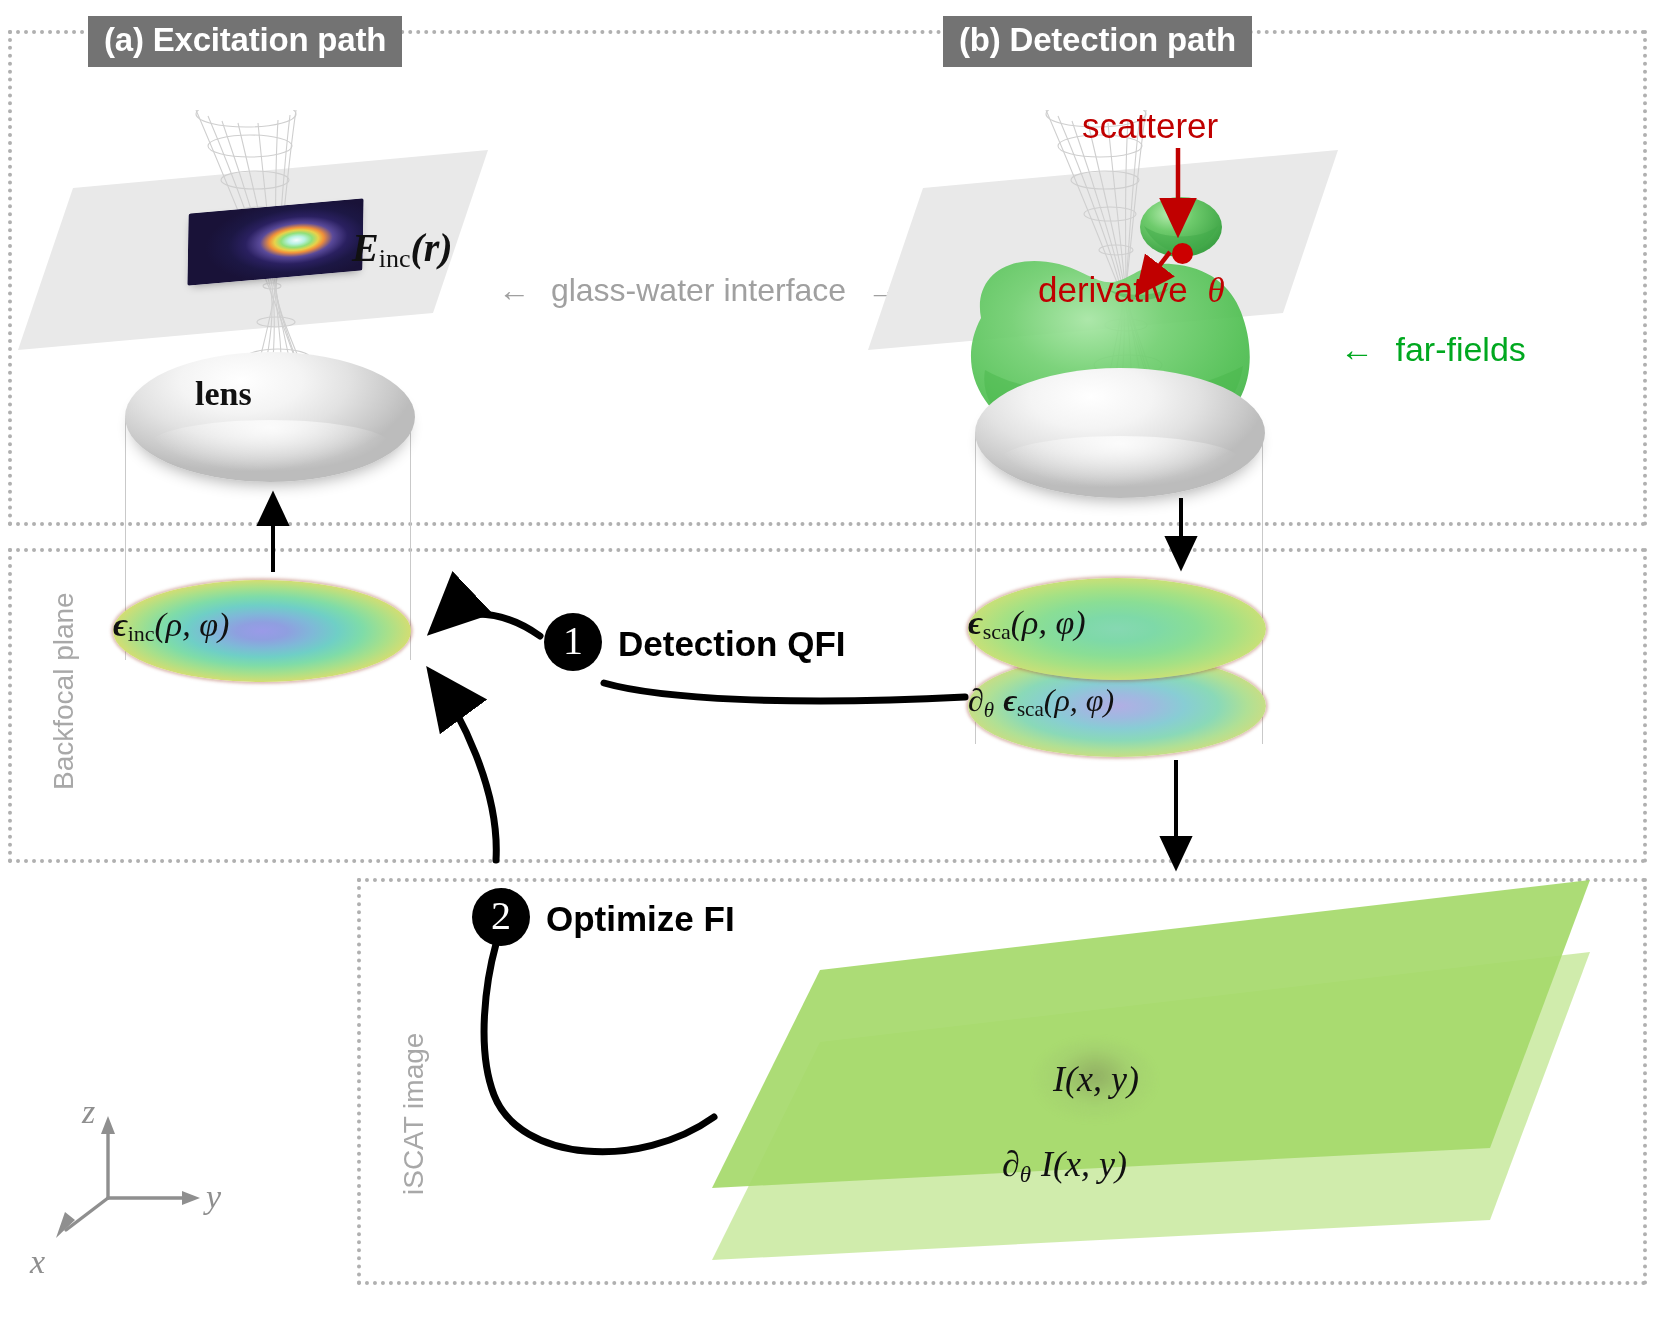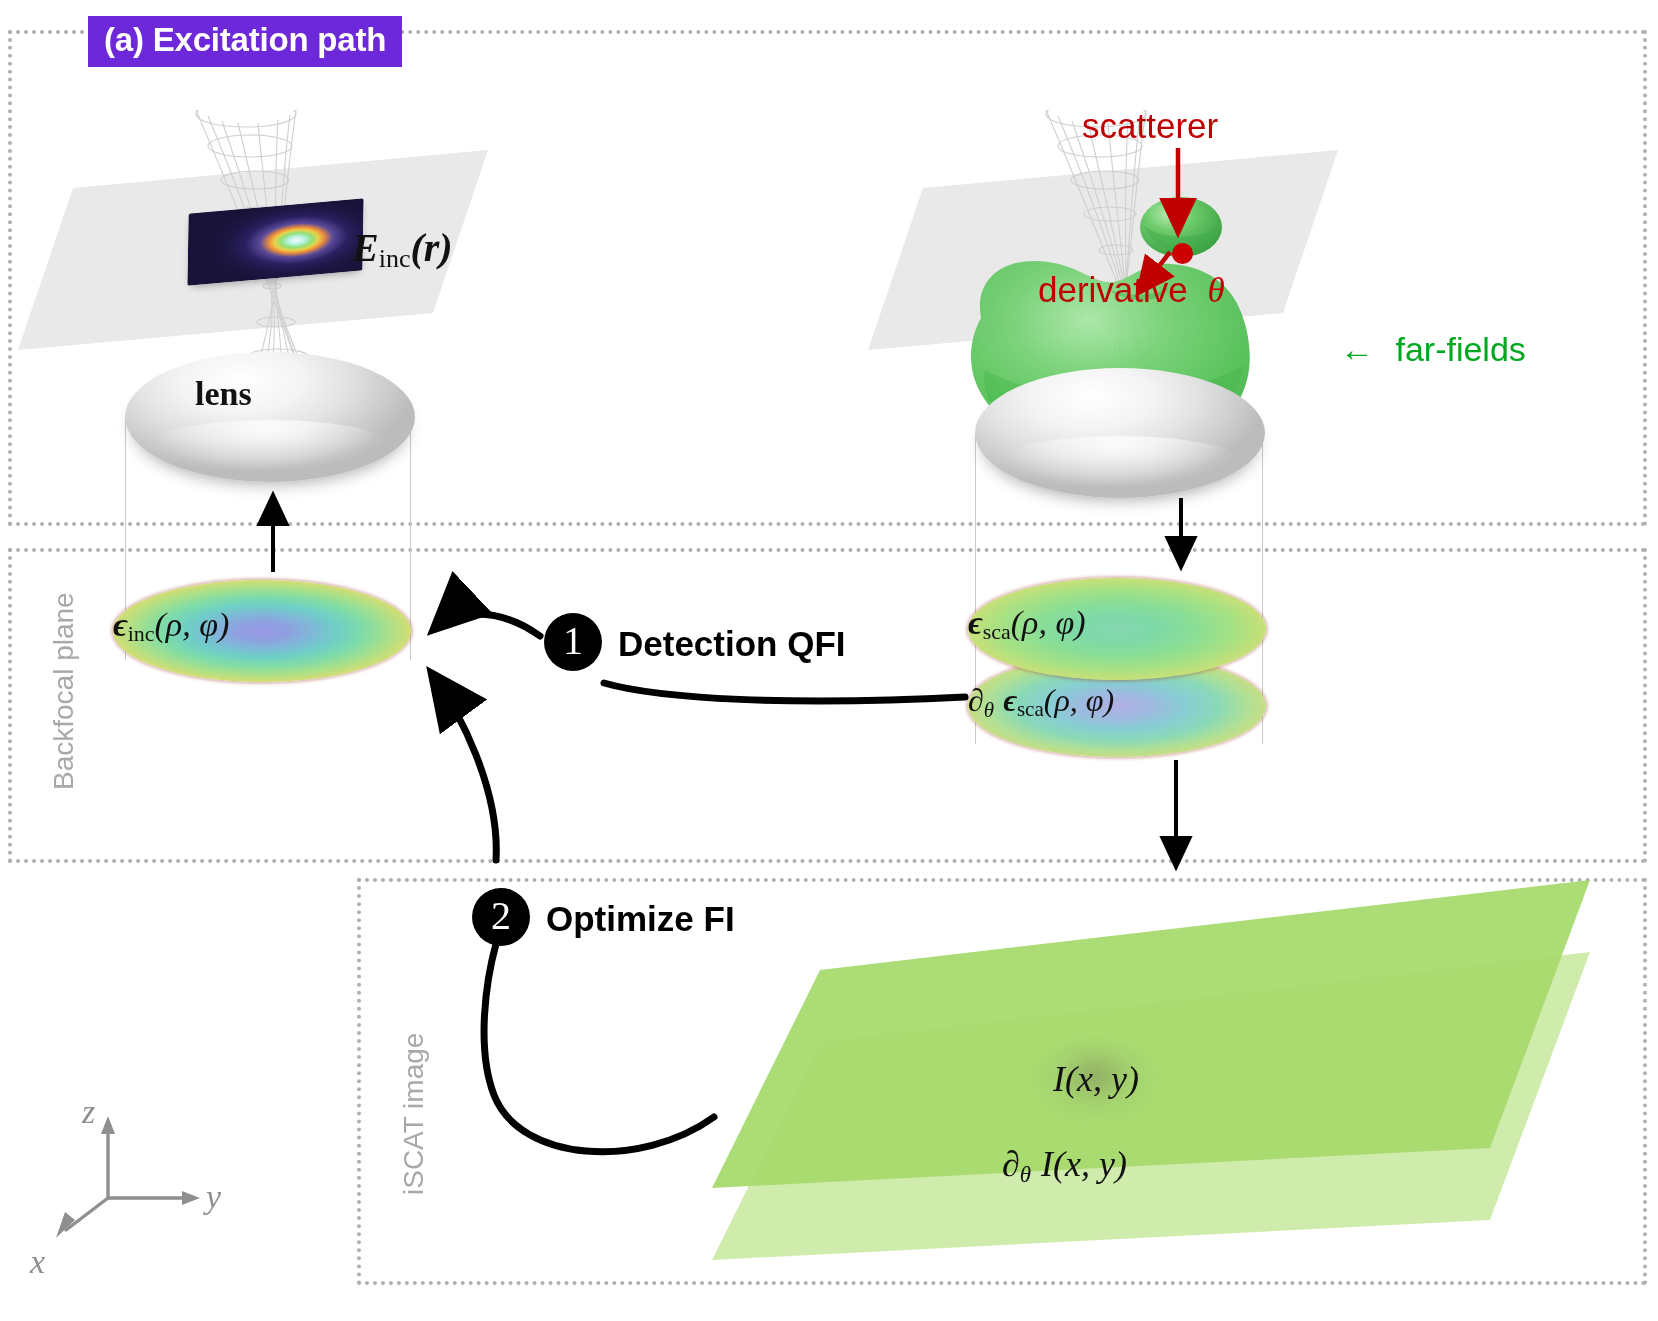--- a/index.html
+++ b/index.html
@@ -2,21 +2,21 @@
 <html><head>
 <meta charset="utf-8">
 <style>
   html,body{margin:0;padding:0;background:#ffffff;}
   body{font-family:"Liberation Sans",sans-serif;}
   #stage{position:relative;width:1658px;height:1321px;background:#fff;overflow:hidden;}
 
   .panel{position:absolute;border:4px dotted #b0b0b0;box-sizing:border-box;}
 
   .panel-tag{
-    position:absolute;background:#6d28d9;color:#fff;
+    position:absolute;background:#737373;color:#fff;
     font-family:"Liberation Sans",sans-serif;font-weight:bold;
     padding:5px 16px 8px 16px;white-space:nowrap;letter-spacing:-0.2px;
   }
 
   .vlabel{
     position:absolute;color:#a8a8a8;font-size:28px;
     font-family:"Liberation Sans",sans-serif;
     transform-origin:0 0;transform:rotate(-90deg);white-space:nowrap;
   }
 
@@ -120,20 +120,23 @@
   <div class="panel" style="left:8px;top:30px;width:1639px;height:496px;"></div>
 
   <div class="panel" style="left:8px;top:548px;width:1639px;height:315px;"></div>
 
   <div class="panel" style="left:357px;top:878px;width:1290px;height:407px;"></div>
 
   <div class="panel-tag" style="left:88px;top:16px;font-size:33px;">
     <span>(a) Excitation path</span>
   </div>
 
+  <div class="panel-tag" style="left:943px;top:16px;font-size:33px;">
+    <span>(b) Detection path</span>
+  </div>
 
   <div class="vlabel" style="left:48px;top:790px;">
     <span>Backfocal plane</span>
   </div>
 
   <div class="vlabel" style="left:398px;top:1195px;">
     <span>iSCAT image</span>
   </div>
 
   <div class="guide" style="left:125px;top:418px;height:242px;"></div>
@@ -178,20 +181,25 @@
 
   <div class="ann serif" style="left:195px;top:375px;font-size:34px;font-weight:bold;">
     <span>lens</span>
   </div>
 
 
   <div class="ann serif" style="left:352px;top:224px;font-size:40px;">
     <b style="font-style:italic;">E</b><span style="font-size:26px;vertical-align:-6px;">inc</span><span style="font-style:italic;font-weight:bold;">(r)</span>
   </div>
 
+  <div class="ann gray" style="left:498px;top:272px;font-size:32px;">
+    <span>←</span>
+    <span style="margin:0 12px;">glass-water interface</span>
+    <span>→</span>
+  </div>
 
   <svg class="interface-plane" style="left:868px;top:150px;" width="470" height="200" viewBox="0 0 470 200">
     <polygon points="55,38 470,0 415,163 0,200" fill="#e9e9e9"></polygon>
   </svg>
 
   <svg class="beam" style="left:968px;top:110px;" width="300" height="360" viewBox="0 0 300 360">
     <g stroke="#cfcfcf" stroke-width="1.1" fill="none">
       <path d="M78,0 C108,70 140,150 150,175 C160,200 182,285 210,360"></path>
       <path d="M178,0 C168,70 162,150 158,175 C154,200 140,285 116,360"></path>
       <ellipse cx="128" cy="4" rx="50" ry="13"></ellipse>

